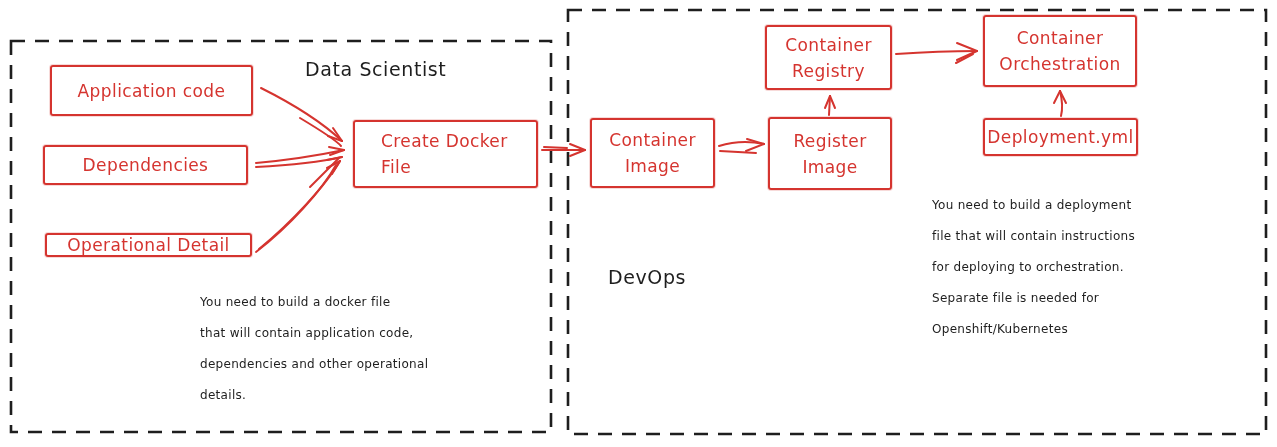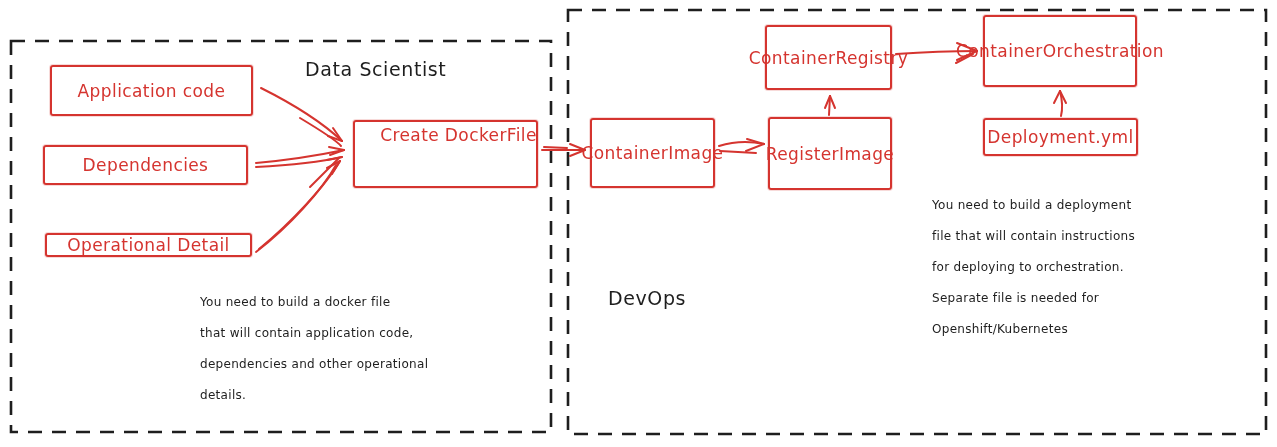--- a/index.html
+++ b/index.html
@@ -38,21 +38,21 @@
     stroke-width: 2;
     stroke-linecap: round;
     stroke-linejoin: round;
   }
   .node {
     position: absolute;
     border: 2px solid var(--red);
     border-radius: 3px;
     color: var(--red);
     display: flex;
-    flex-direction: row;
+    flex-direction: column;
     justify-content: center;
     align-items: center;
     font-size: 17px;
     letter-spacing: 0.4px;
     line-height: 26px;
     background: transparent;
     box-shadow: 0 0 0 1px rgba(213,52,47,0.18);
   }
   .node.align-left {
     align-items: flex-start;
@@ -134,21 +134,21 @@
     </g>
 
     <g class="arrow">
       <path d="M1061,116 C1063,108 1062,99 1060,91"></path>
       <path d="M1060,91 L1054,103"></path>
       <path d="M1060,91 L1066,103"></path>
     </g>
   </svg>
 
   <div class="label section-title" style="left:305px; top:58px;">Data Scientist</div>
-  <div class="label section-title" style="left:608px; top:287px;">DevOps</div>
+  <div class="label section-title" style="left:608px; top:266px;">DevOps</div>
 
   <div class="node" style="left:50px; top:65px; width:203px; height:51px;">
     <div class="node-line">Application code</div>
   </div>
 
   <div class="node" style="left:43px; top:145px; width:205px; height:40px;">
     <div class="node-line">Dependencies</div>
   </div>
 
   <div class="node" style="left:45px; top:233px; width:207px; height:24px;">

